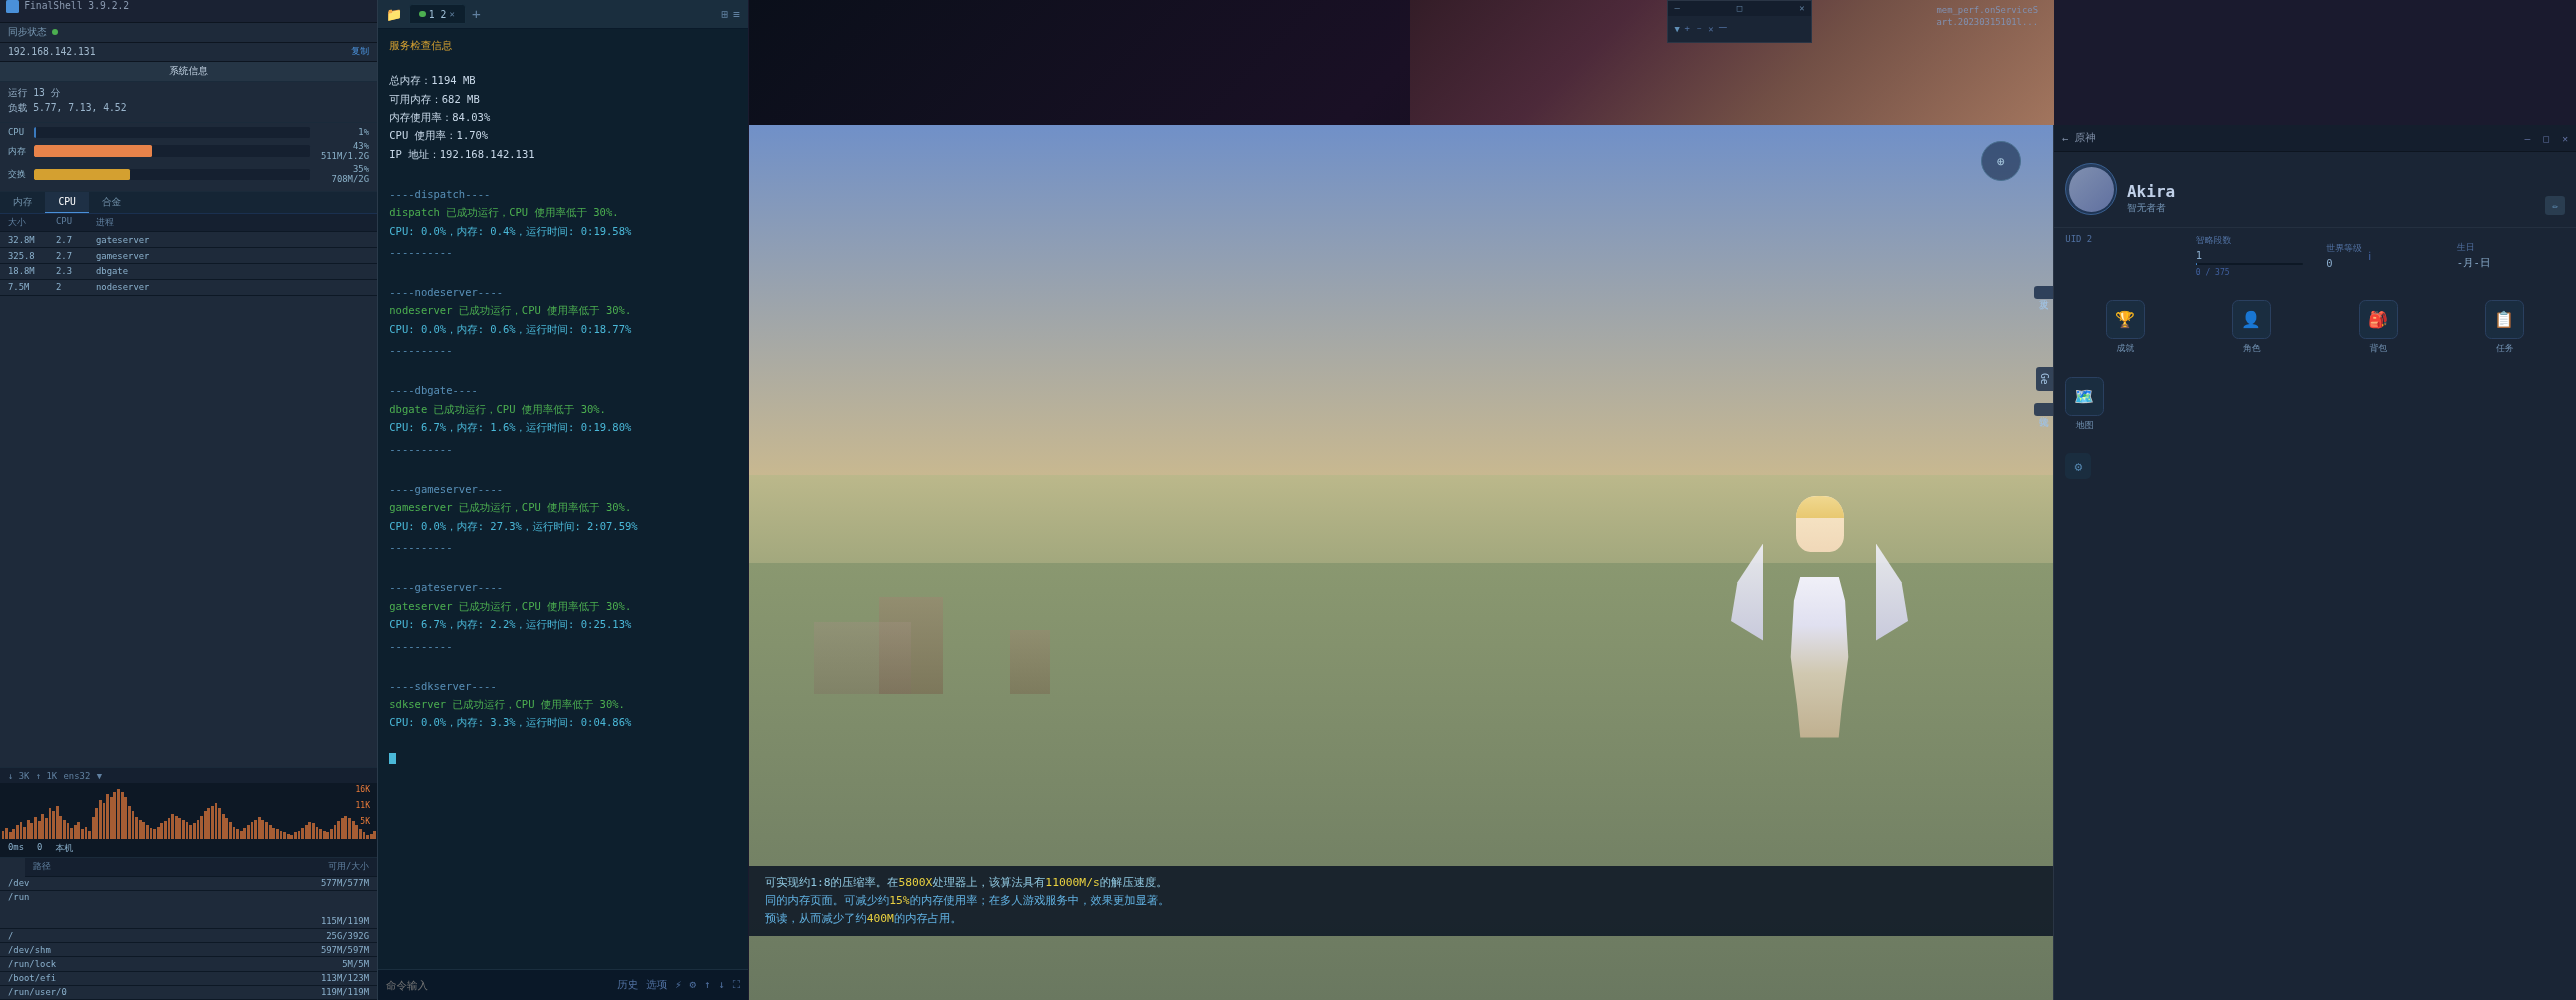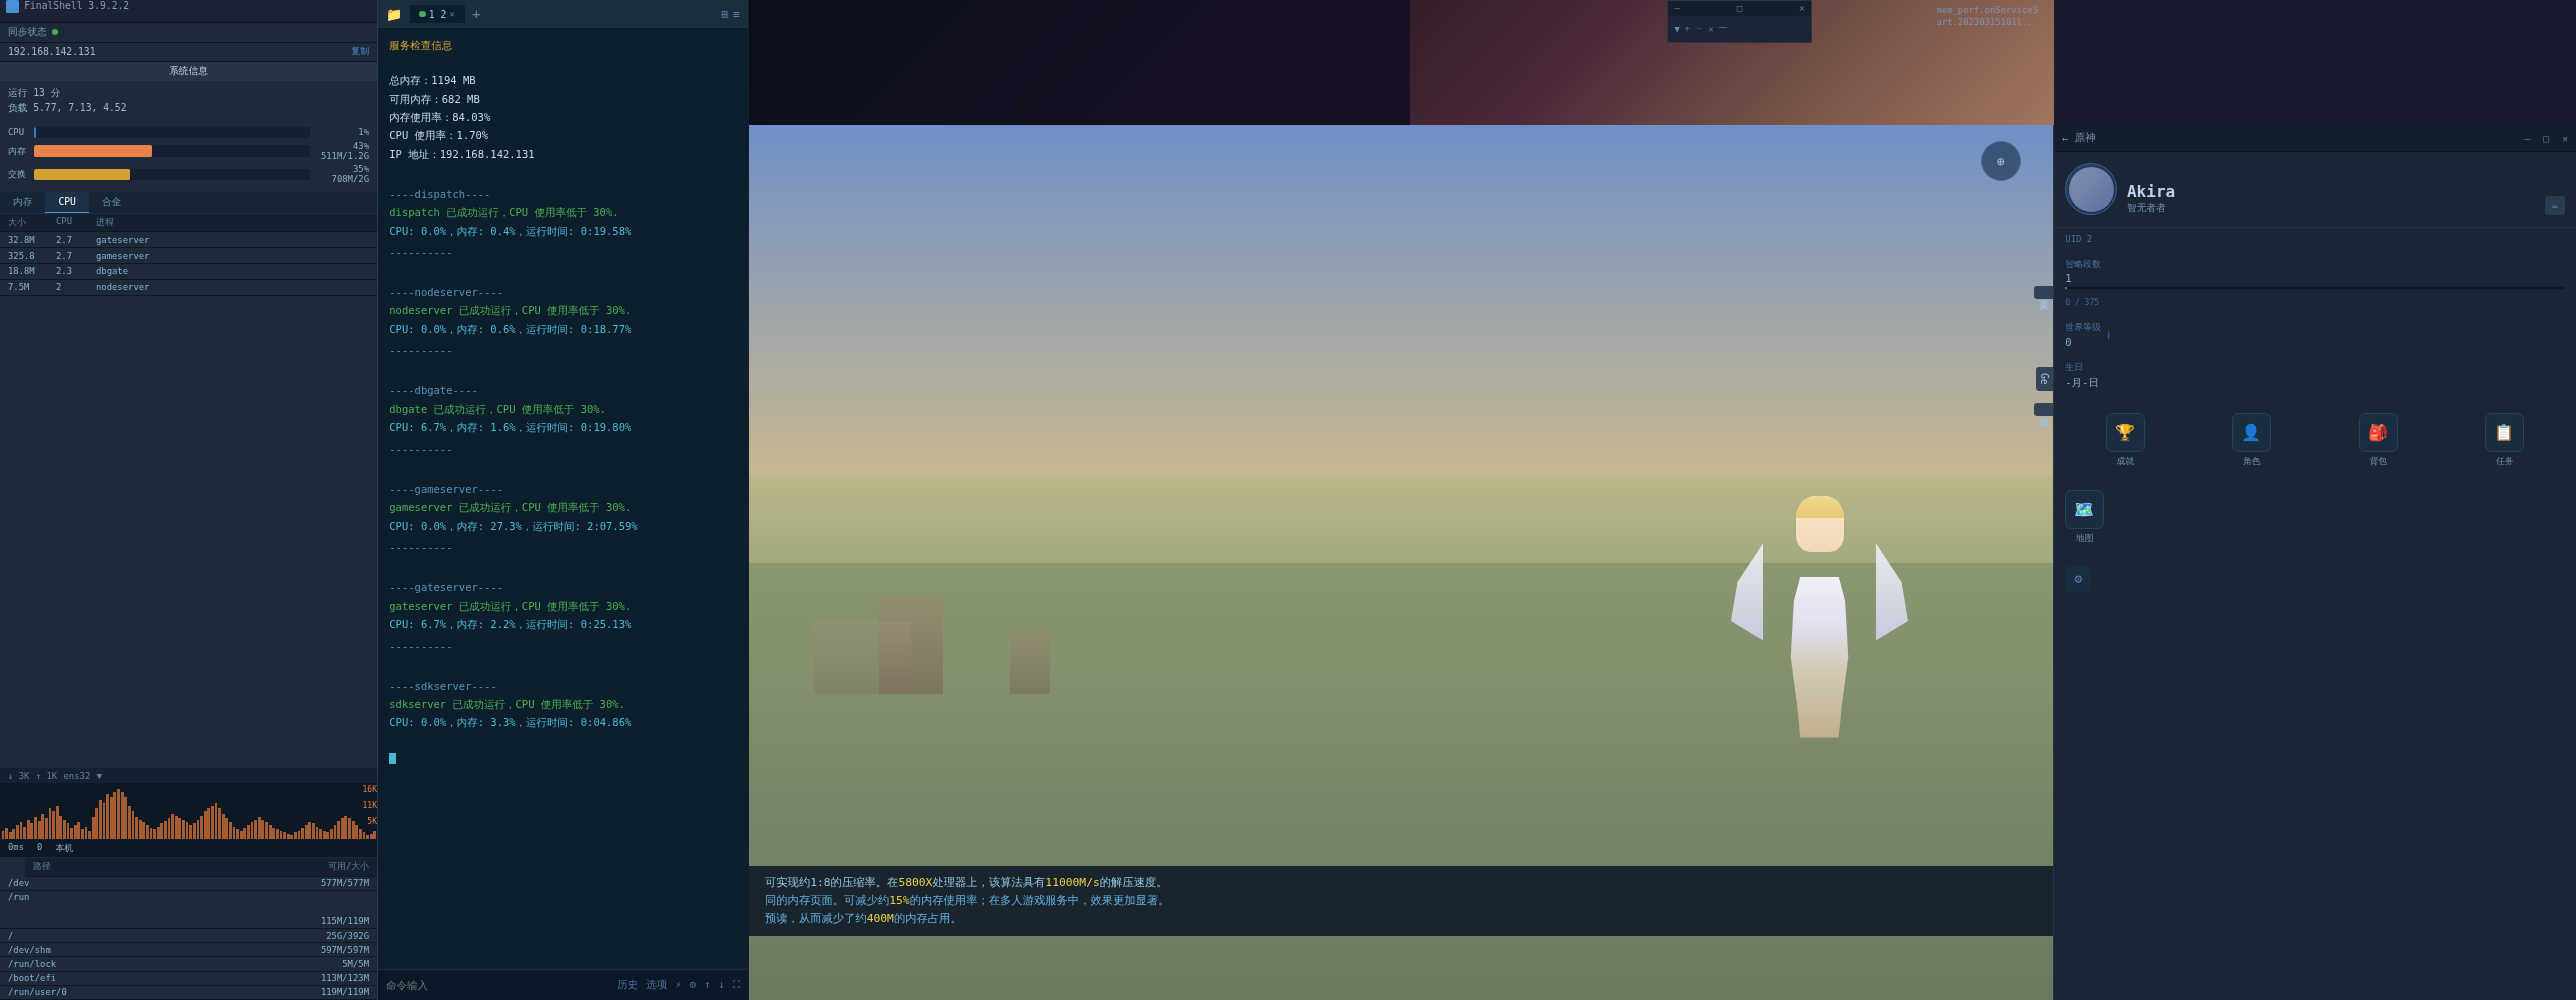--- a/index.html
+++ b/index.html
@@ -465,21 +465,21 @@
       display: flex;
       align-items: center;
       justify-content: center;
       cursor: pointer;
       color: #6090b8;
       font-size: 9.7px;
     }
 
     .char-stats-grid {
       display: grid;
-      grid-template-columns: 1fr;
+      grid-template-columns: 1fr 1fr 1fr 1fr;
       gap: 0;
       border-bottom: 0.8px solid #1a2535;
     }
 
     .stat-item {
       padding: 6.4px 11.3px;
       border-bottom: 0.8px solid #1a2535;
       border-right: 0.8px solid #1a2535;
     }
 
@@ -641,21 +641,21 @@
       top: 0;
       width: 1305px;
       height: 125px;
       background: linear-gradient(135deg, #0a0f1a 0%, #1a1025 50%, #0a0a15 100%);
       overflow: hidden;
     }
 
     
     .graph-overlay {
       position: absolute;
-      right: 0;
+      right: 7px;
       font-size: 8px;
     }
 
     
     ::-webkit-scrollbar {
       width: 3.2px;
     }
     ::-webkit-scrollbar-track {
       background: #0d1520;
     }
@@ -1075,21 +1075,21 @@
   <div class="char-stats-grid">
     <div class="stat-item">
       <div class="stat-label">UID 2</div>
     </div>
     <div class="stat-item">
       <div class="stat-label">智略段数</div>
       <div class="stat-value">1</div>
       <div class="stat-bar-thin">
         <div class="stat-bar-fill" style="width: 0.3%;"></div>
       </div>
-      <div style="font-size:8px; color:#4060a0; margin-top:9px;">
+      <div style="font-size:8px; color:#4060a0; margin-top:3px;">
         <span>0 / 375</span>
       </div>
     </div>
     <div class="stat-item" style="display:flex; align-items:center; gap:6.4px;">
       <div>
         <div class="stat-label">世界等级</div>
         <div class="stat-value">0</div>
       </div>
       <span style="color: #4060a0; font-size: 11.3px; cursor: pointer;">ℹ</span>
     </div>

